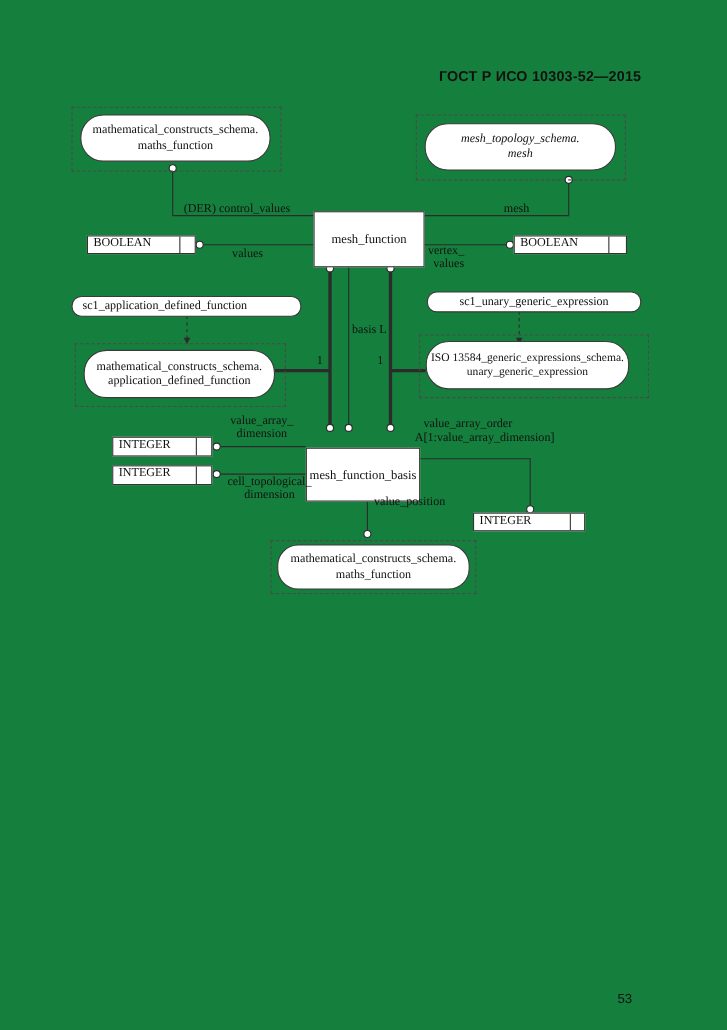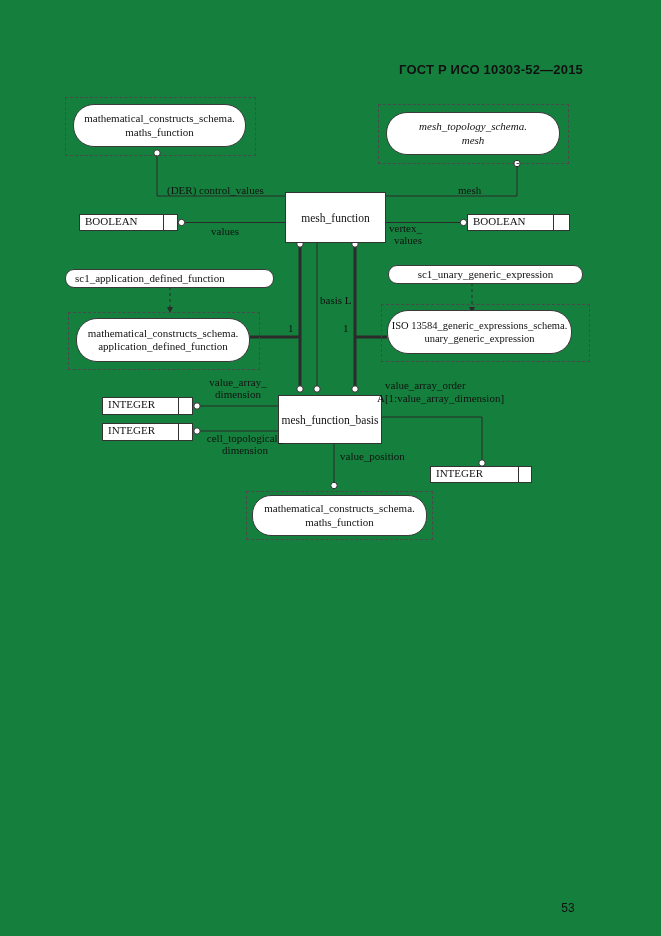--- a/index.html
+++ b/index.html
@@ -167,21 +167,21 @@
     </div>
   </div>
 
   <div class="dashedbox" style="left:381px;top:304px;width:207px;height:56px;">
     <div class="stadium" style="left:5px;top:5px;width:183px;height:42px;font-size:10.5px;">
       <span>ISO 13584_generic_expressions_schema.</span>
       <span>unary_generic_expression</span>
     </div>
   </div>
 
-  <div class="entity" style="left:278px;top:395px;width:102px;height:47px;text-align:right;">
+  <div class="entity" style="left:278px;top:407px;width:102px;height:47px;text-align:right;">
     <span>mesh_function_basis</span>
   </div>
 
   <div class="typebox" style="left:102px;top:397px;width:91px;height:18px;">
     <span>INTEGER</span>
     <span class="divider" style="right:13px;"></span>
   </div>
   <div class="typebox" style="left:102px;top:423px;width:91px;height:18px;">
     <span>INTEGER</span>
     <span class="divider" style="right:13px;"></span>

